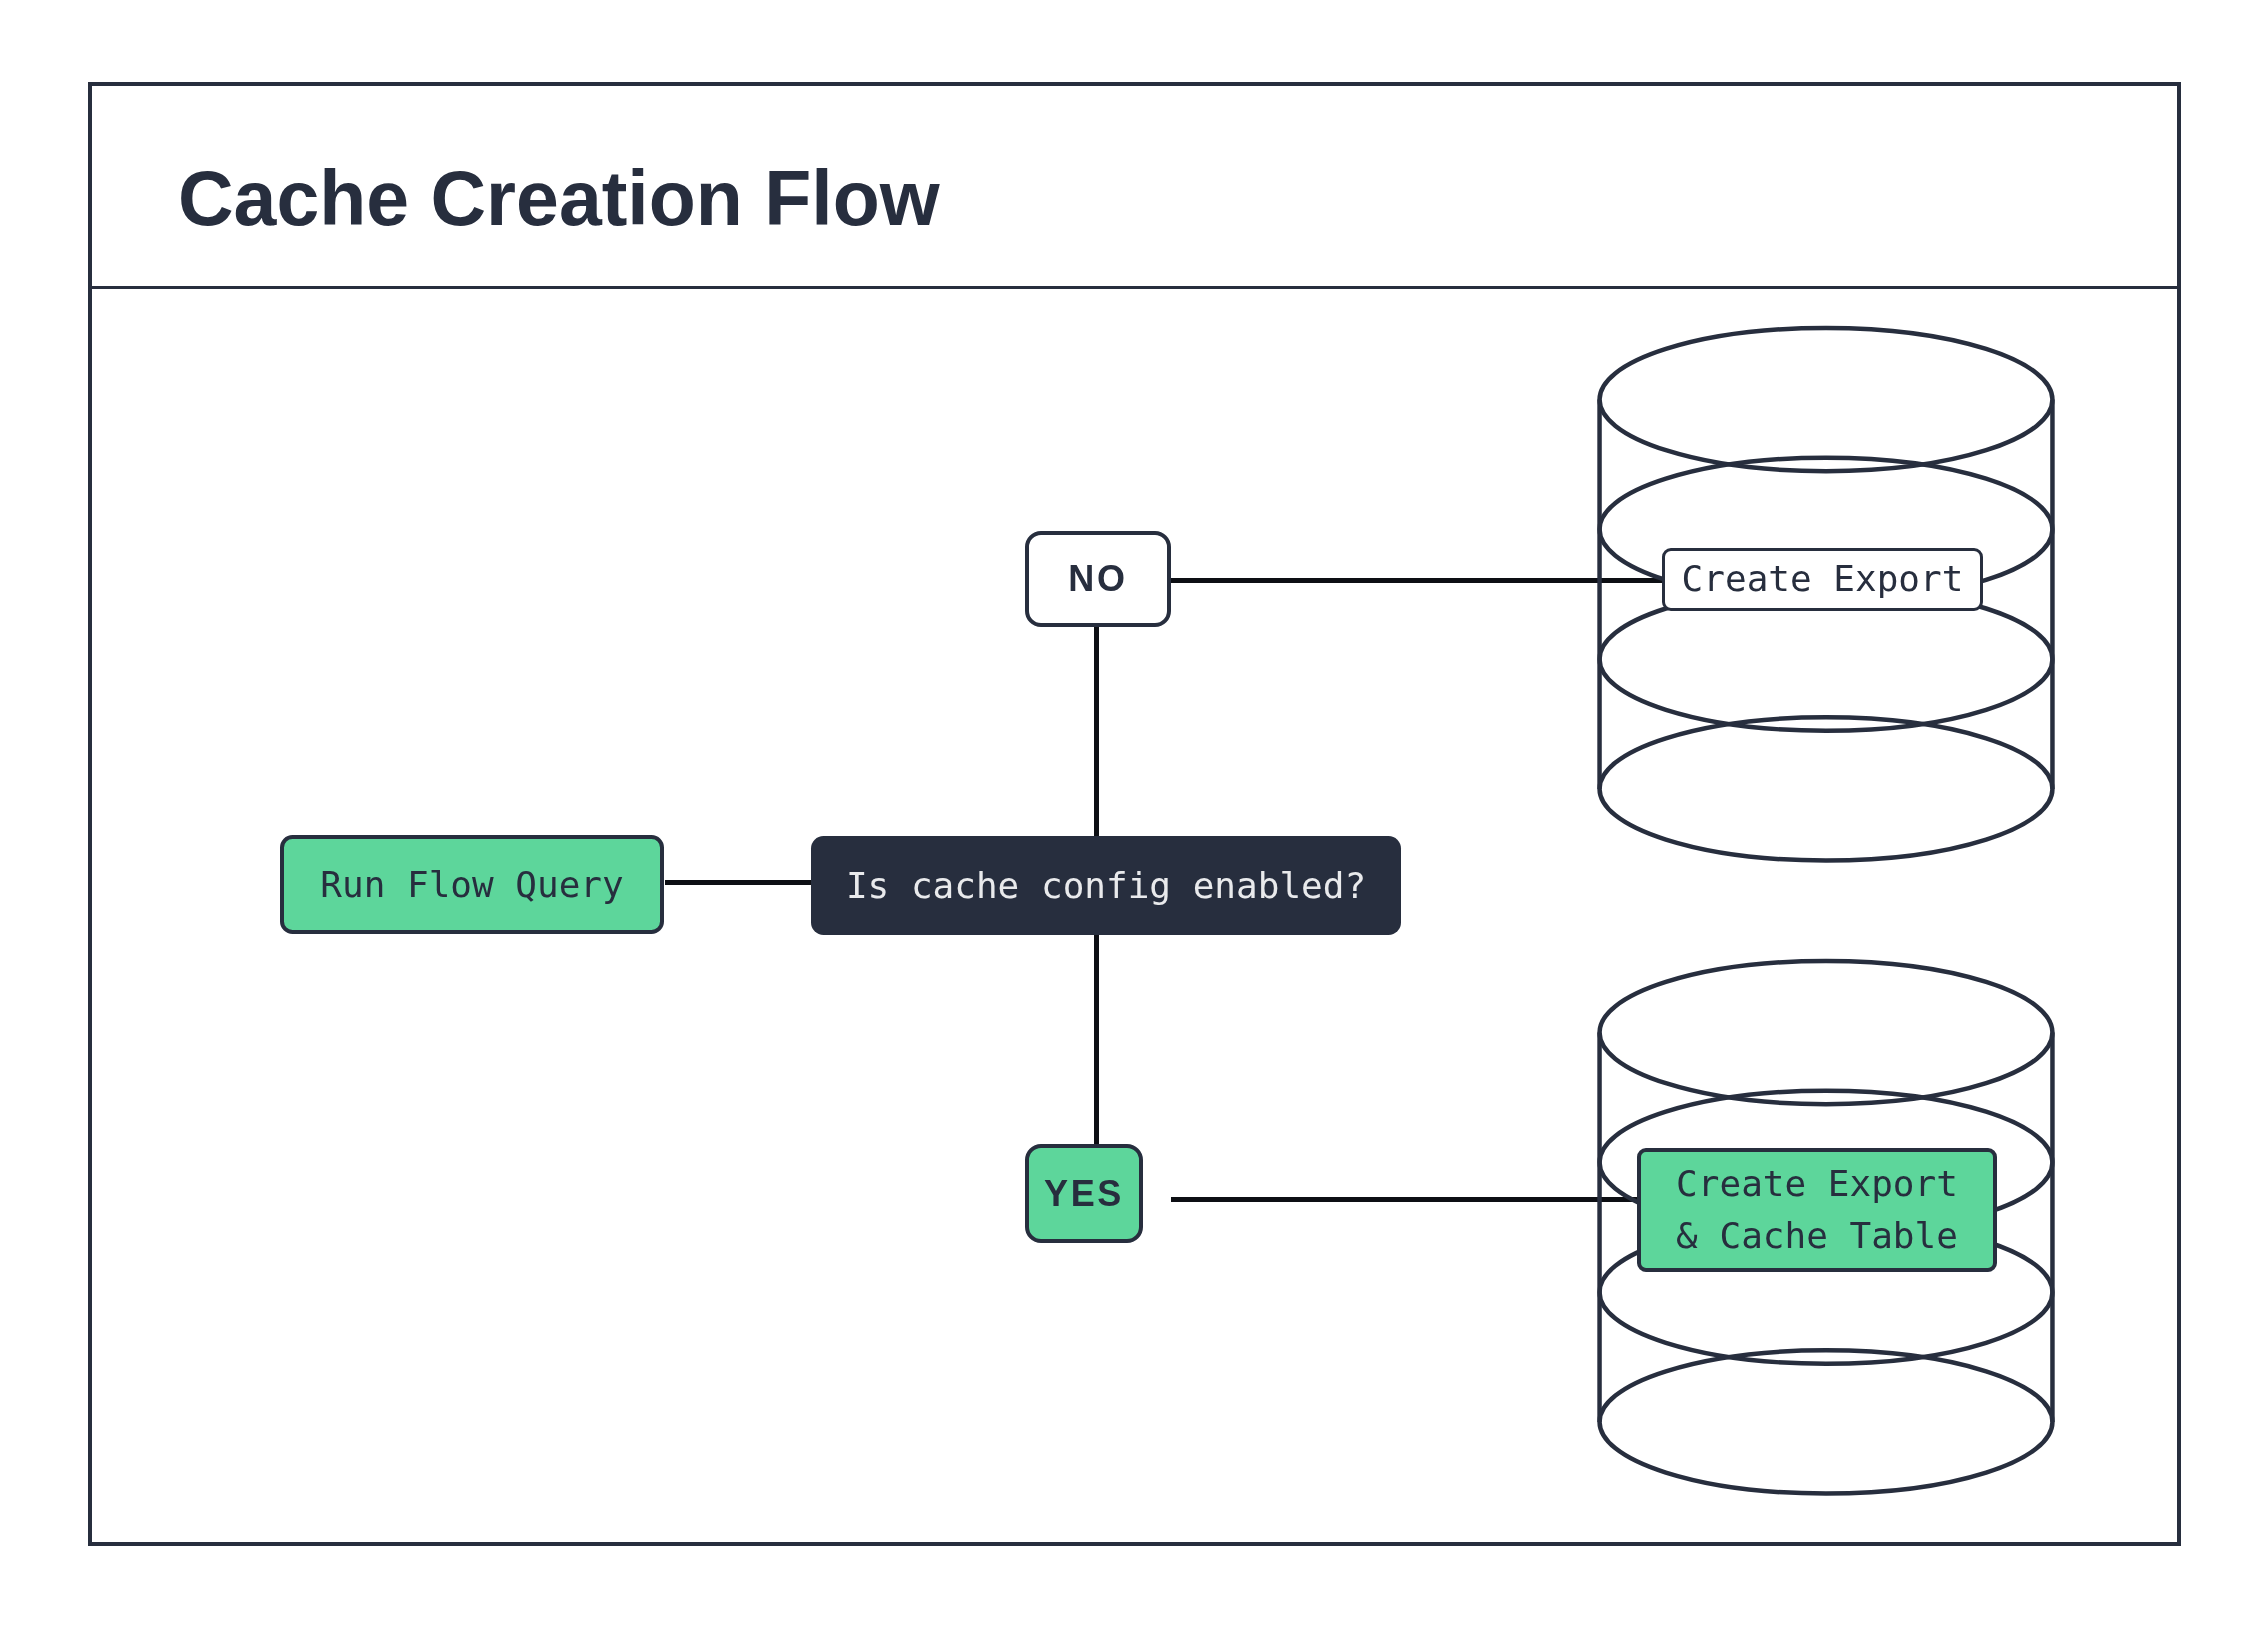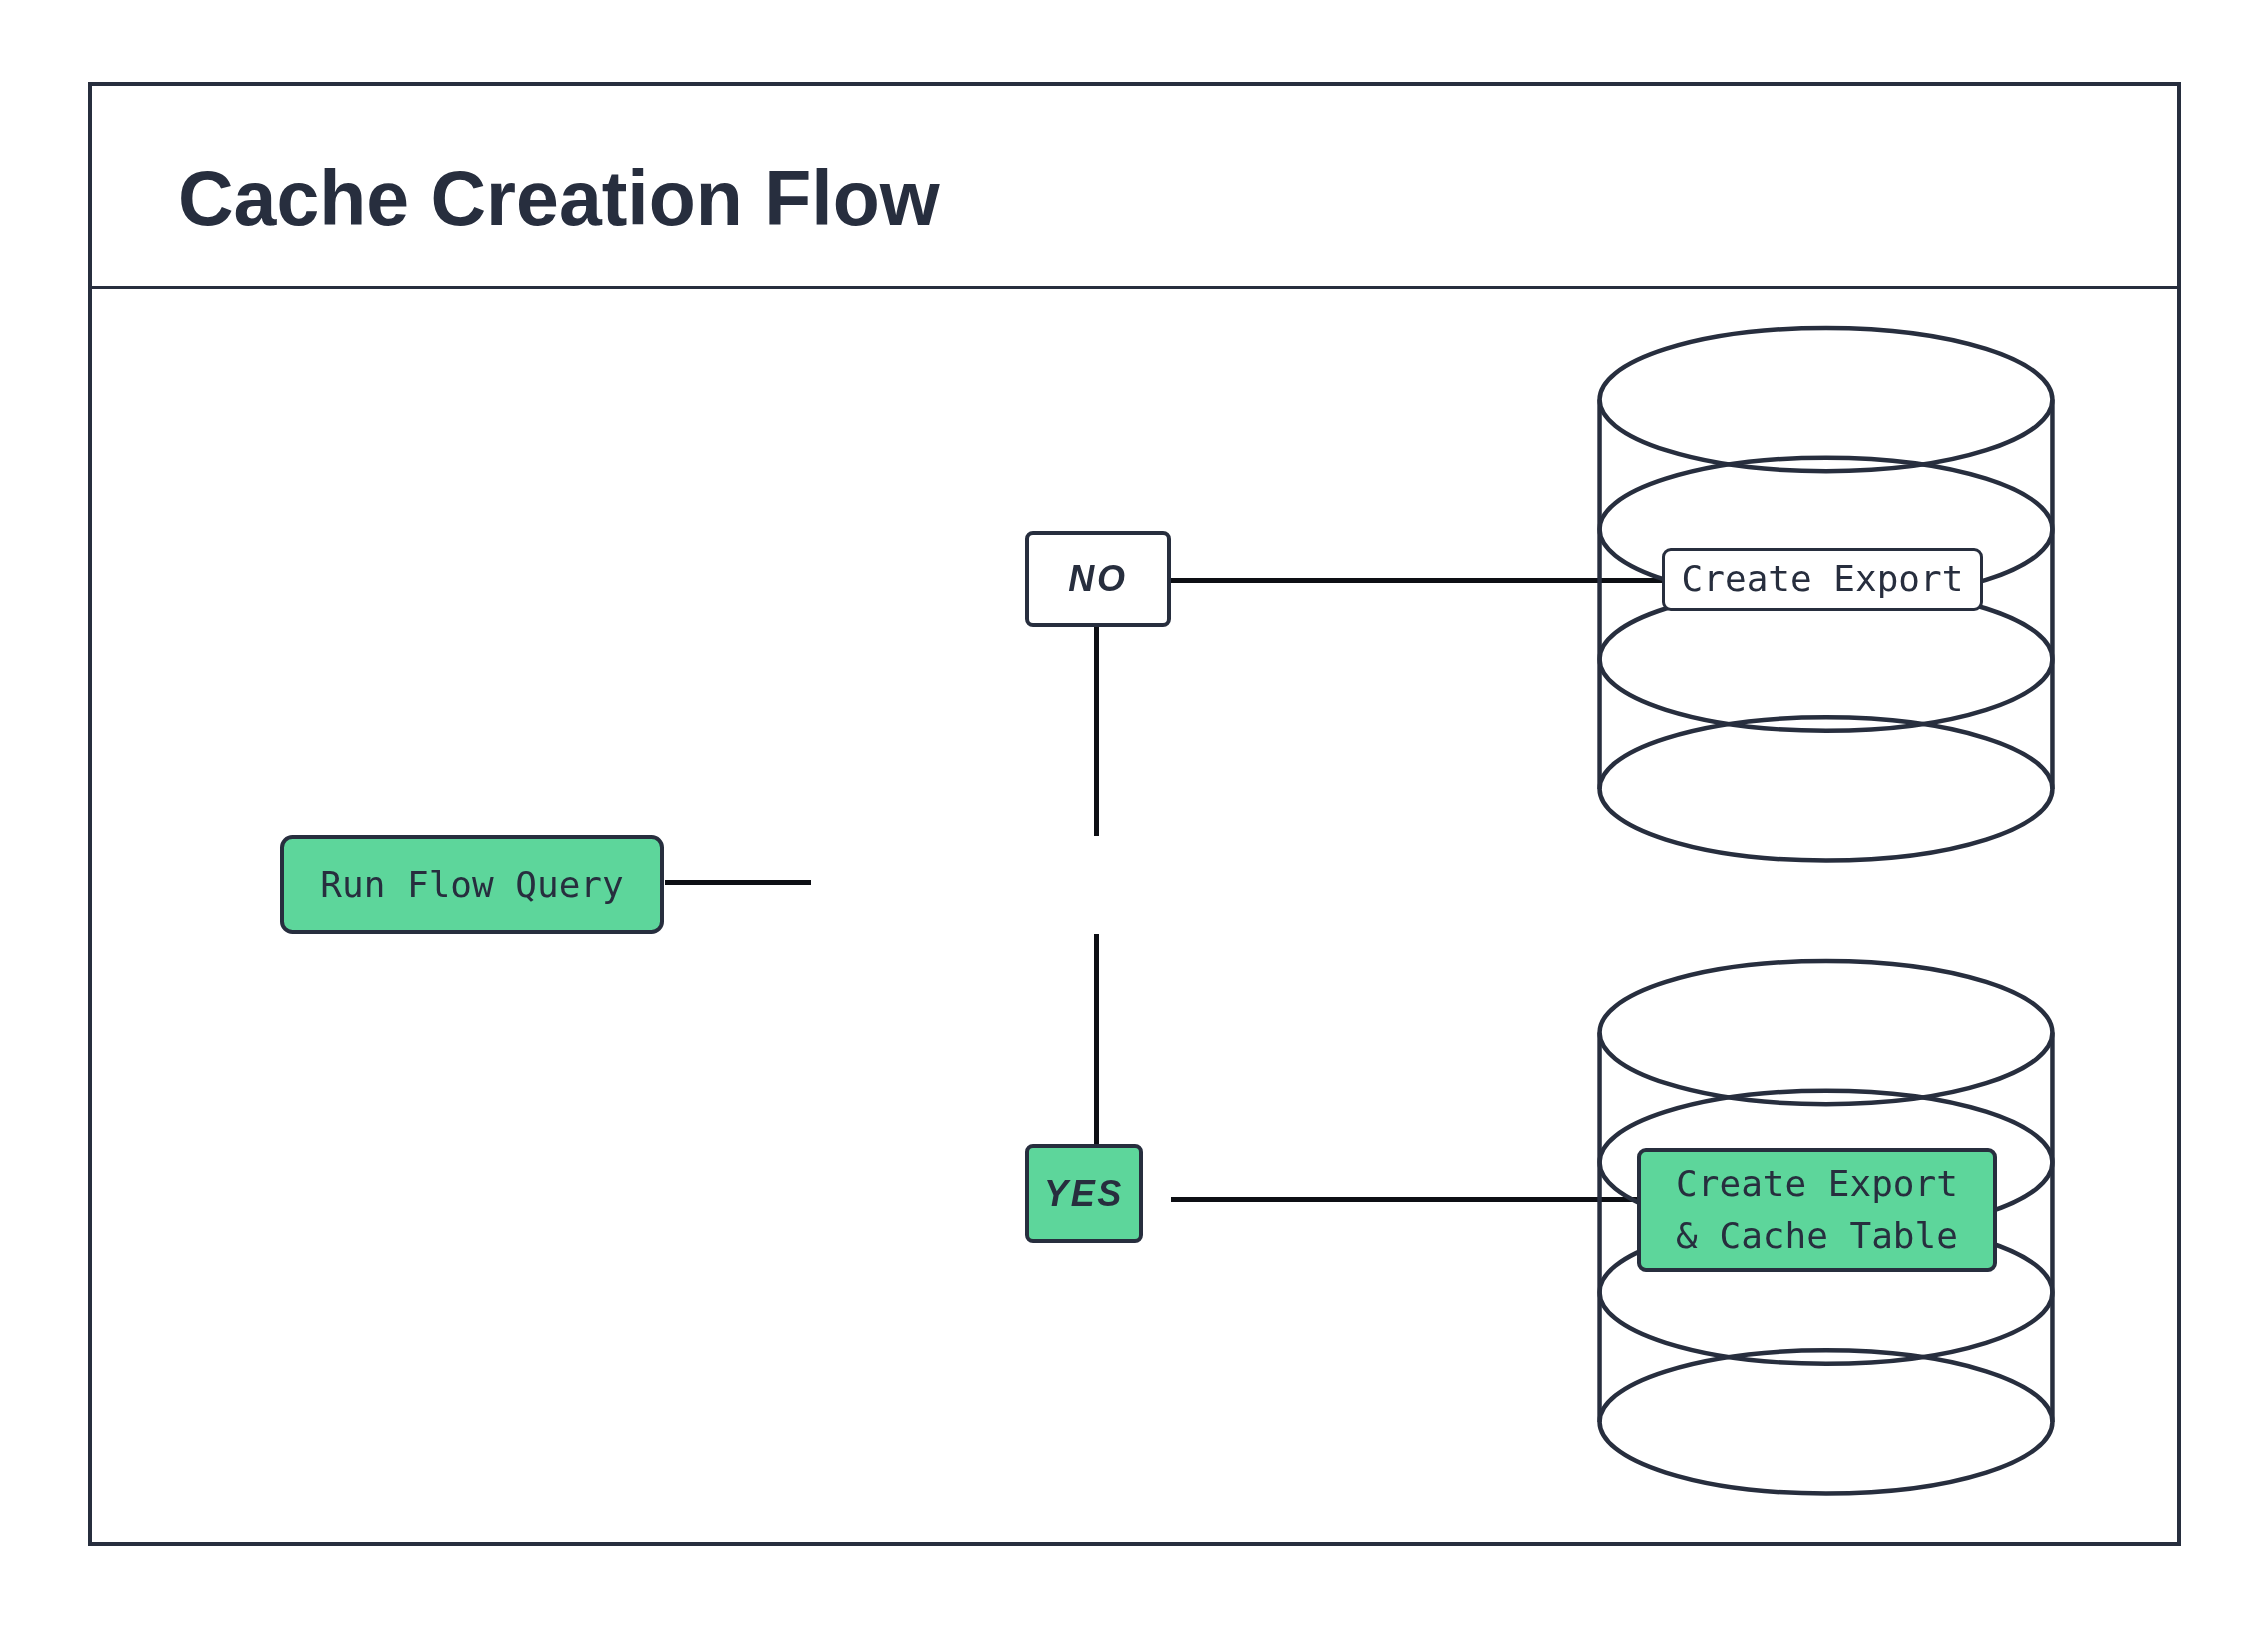--- a/index.html
+++ b/index.html
@@ -57,22 +57,21 @@
     background:var(--ink);
     color:var(--light);
     border-radius:12.5px;
   }
   .node--branch{
     font-family:"Liberation Sans", sans-serif;
     font-weight:bold;
     font-size:36px;
     letter-spacing:2.7px;
     border:4.5px solid var(--ink);
-    border-radius:8px;
-    font-style:italic;
+    border-radius:16px;
   }
   .node--no{
     left:1025px;top:531px;width:146px;height:96px;
     background:var(--bg);
   }
   .node--yes{
     left:1025px;top:1144px;width:118px;height:99px;
     background:var(--green);
   }
   .connector{position:absolute;background:var(--line);}
@@ -135,20 +134,21 @@
       <line x1="513" y1="90" x2="513" y2="525"></line>
       <ellipse cx="260" cy="90" rx="253" ry="80"></ellipse>
       <ellipse cx="260" cy="235" rx="253" ry="80"></ellipse>
       <ellipse cx="260" cy="380" rx="253" ry="80"></ellipse>
       <ellipse cx="260" cy="525" rx="253" ry="80"></ellipse>
     </svg>
   </div>
 
   <div class="node node--start">Run Flow Query</div>
 
+  <div class="node node--decision">Is cache config enabled?</div>
 
   <div class="node node--branch node--no">NO</div>
 
   <div class="node node--branch node--yes">YES</div>
 
   <div class="db-label db-label--plain">Create Export</div>
 
   <div class="db-label db-label--green">
     <span>Create Export</span>
     <span>&amp; Cache Table</span>

